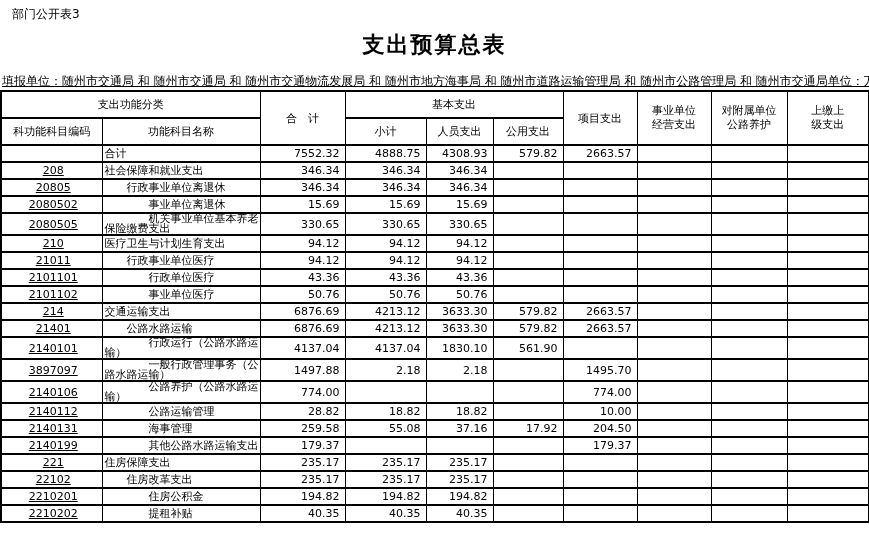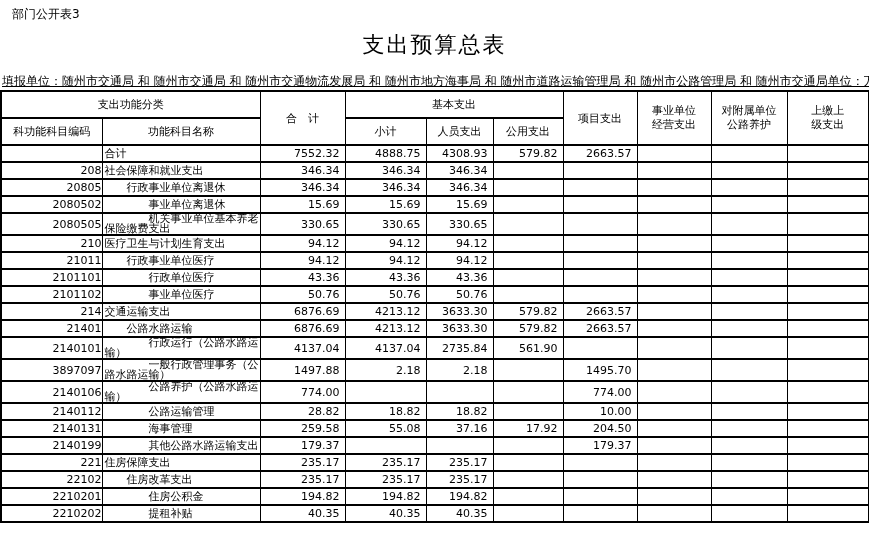--- a/index.html
+++ b/index.html
@@ -5,41 +5,41 @@
   html,body { margin:0; padding:0; }
   body {
     width:869px; height:550px; position:relative;
     background:#ffffff; color:#000;
     font-family:"DejaVu Sans", sans-serif;
     overflow:hidden;
   }
   .corner-label { position:absolute; top:6px; left:12px; font-size:12px; }
   .page-title {
     position:absolute; top:30px; left:0; width:100%;
-    text-align:center; font-size:22px; font-weight:normal; letter-spacing:2px;
+    text-align:center; font-size:22px; font-weight:bold; letter-spacing:2px;
   }
   .subhead {
     position:absolute; top:73px; left:2px; right:8px;
     display:flex; justify-content:space-between; align-items:flex-end;
     font-size:12px; white-space:nowrap;text-decoration:underline;
   }
   table.budget {
     position:absolute; top:90px; left:0; width:868px;
     border-collapse:collapse; table-layout:fixed;
     border:2px solid #000;
   }
   .budget th, .budget td {
     border:1px solid #000; border-top-width:2px; border-bottom-width:2px;
     font-size:11px; font-weight:normal; padding:0; overflow:visible;
   }
   .budget thead tr { height:27px; }
   .budget tbody tr { height:17px;padding-left:6px; }
   .budget th { text-align:center; vertical-align:middle; }
   .budget th.prewrap { white-space:pre-line; line-height:14px; }
-  .budget td.code { text-align:right; padding-left:3px; }
+  .budget td.code { text-align:center; padding-left:3px;text-decoration:underline; }
   .budget td.name {
     text-align:left; padding-left:2px;
     white-space:pre-wrap; word-break:break-all;
     line-height:10px; vertical-align:middle;
   }
   .budget td.num { text-align:right; padding-right:5px; }
 </style>
 </head>
 <body>
 
@@ -217,21 +217,21 @@
         <td class="num">2663.57</td>
         <td class="num"></td>
         <td class="num"></td>
         <td class="num"></td>
       </tr>
       <tr>
         <td class="code">2140101</td>
         <td class="name">　　　　行政运行（公路水路运输）</td>
         <td class="num">4137.04</td>
         <td class="num">4137.04</td>
-        <td class="num">2735.84</td>
+        <td class="num">1830.10</td>
         <td class="num">561.90</td>
         <td class="num"></td>
         <td class="num"></td>
         <td class="num"></td>
         <td class="num"></td>
       </tr>
       <tr>
         <td class="code">3897097</td>
         <td class="name">　　　　一般行政管理事务（公路水路运输）</td>
         <td class="num">1497.88</td>

